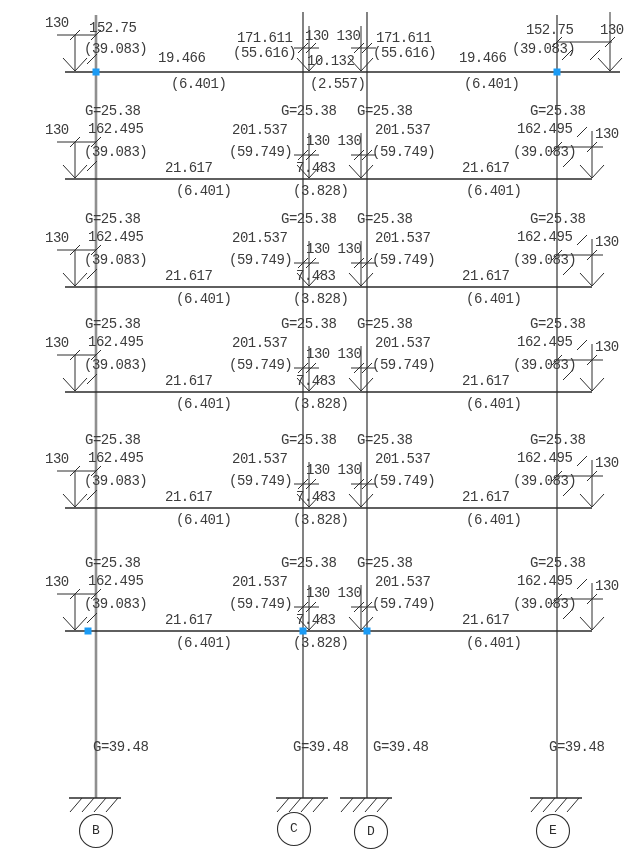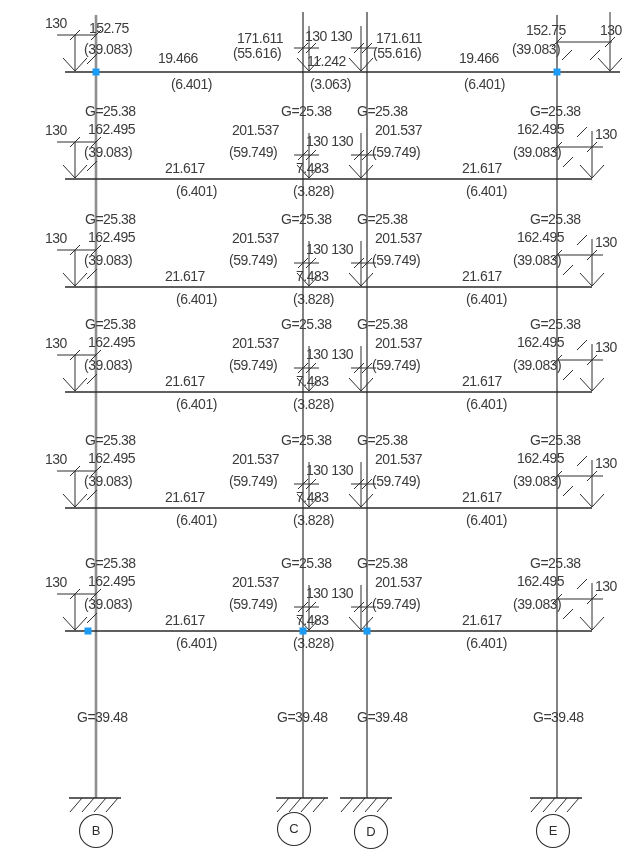--- a/index.html
+++ b/index.html
@@ -1,17 +1,17 @@
 <!DOCTYPE html>
 <html><head>
 <meta charset="utf-8">
 <style>
   html,body{margin:0;padding:0;background:#ffffff;}
   .canvas{position:relative;width:640px;height:857px;background:#fff;overflow:hidden;
-          font-family:Liberation Sans, sans-serif;}
+          font-family:Liberation Mono, monospace;}
   svg.cad{position:absolute;left:0;top:0;}
   .s{stroke:#2e2e2e;stroke-width:1;fill:none;}
   .beam{stroke:#2a2a2a;stroke-width:1.3;fill:none;}
   .col{stroke:#2f2f2f;stroke-width:1.2;fill:none;}
   .colsel{stroke:#8f8f8f;stroke-width:2.6;fill:none;}
   .circ{stroke:#2e2e2e;stroke-width:1.1;fill:none;}
   .lbl{position:absolute;font-size:14px;line-height:15px;color:#3c3c3c;
        white-space:nowrap;letter-spacing:-0.5px;}
   .floor{position:absolute;left:0;top:0;width:640px;height:0;}
   
@@ -26,21 +26,21 @@
   .t-rload{left:517px;top:-57px;} .t-rparen{left:513px;top:-34px;} .t-rdim{left:595px;top:-52px;}
   
   .r-ldim{left:45px;top:-56px;} .r-lload{left:89px;top:-51px;} .r-lparen{left:84px;top:-30px;}
   .r-sbc{left:158px;top:-21px;} .r-sbcp{left:171px;top:5px;}
   .r-il{left:237px;top:-41px;} .r-ilp{left:233px;top:-26px;}
   .r-mdim{left:305px;top:-43px;} .r-mv{left:307px;top:-18px;} .r-mp{left:310px;top:5px;}
   .r-ir{left:376px;top:-41px;} .r-irp{left:373px;top:-26px;}
   .r-sde{left:459px;top:-21px;} .r-sdep{left:464px;top:5px;}
   .r-rload{left:526px;top:-49px;} .r-rparen{left:512px;top:-30px;} .r-rdim{left:600px;top:-49px;}
   
-  .b-g{top:710px;}
+  .b-g{top:740px;margin-left:16px;}
   .axis{position:absolute;font-size:13px;color:#2e2e2e;transform:translate(-50%,-52%);
         letter-spacing:0;}
 </style>
 </head>
 <body>
 
 <div class="canvas">
 
   <svg class="cad" width="640" height="857" viewBox="0 0 640 857">
     <defs>
@@ -135,22 +135,22 @@
 
   <div class="floor" style="top:72px">
     <span class="lbl r-ldim">130</span>
     <span class="lbl r-lload">152.75</span>
     <span class="lbl r-lparen">(39.083)</span>
     <span class="lbl r-sbc">19.466</span>
     <span class="lbl r-sbcp">(6.401)</span>
     <span class="lbl r-il">171.611</span>
     <span class="lbl r-ilp">(55.616)</span>
     <span class="lbl r-mdim">130 130</span>
-    <span class="lbl r-mv">11.242</span>
-    <span class="lbl r-mp">(3.063)</span>
+    <span class="lbl r-mv">10.132</span>
+    <span class="lbl r-mp">(2.557)</span>
     <span class="lbl r-ir">171.611</span>
     <span class="lbl r-irp">(55.616)</span>
     <span class="lbl r-sde">19.466</span>
     <span class="lbl r-sdep">(6.401)</span>
     <span class="lbl r-rload">152.75</span>
     <span class="lbl r-rparen">(39.083)</span>
     <span class="lbl r-rdim">130</span>
   </div>
 
   <div id="floors">

